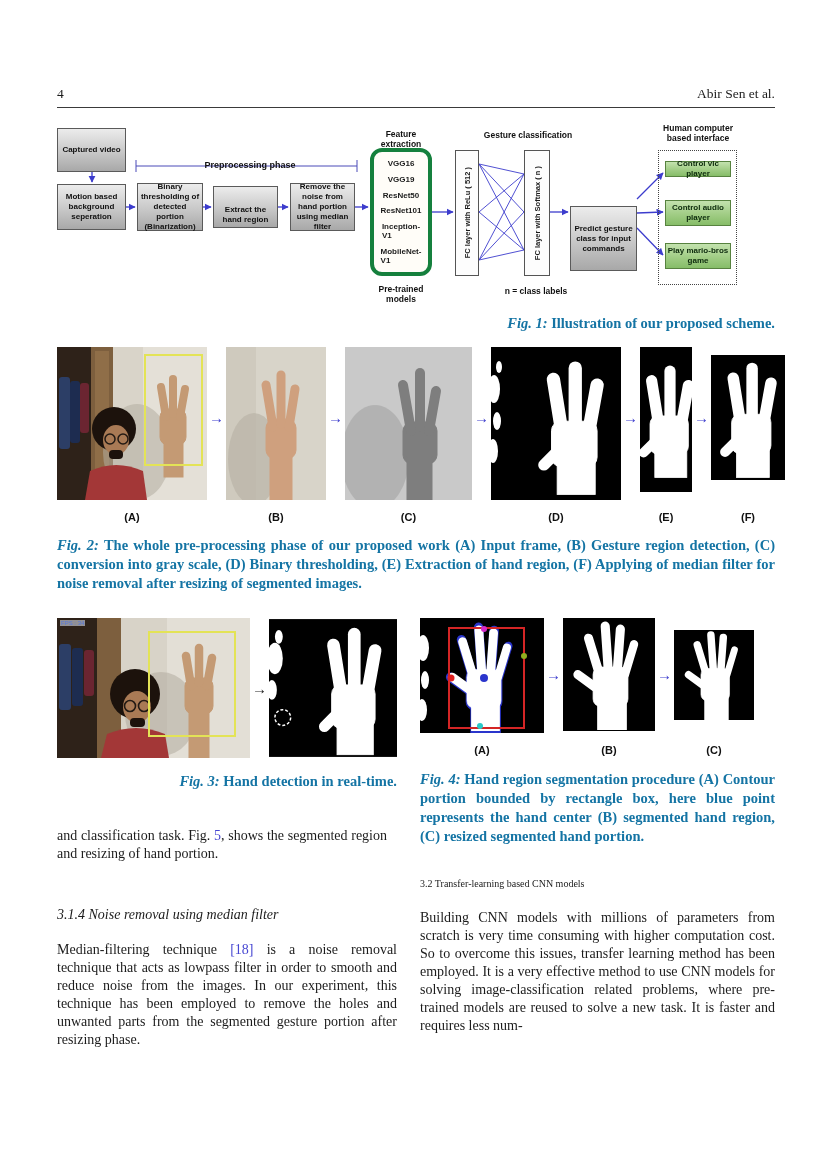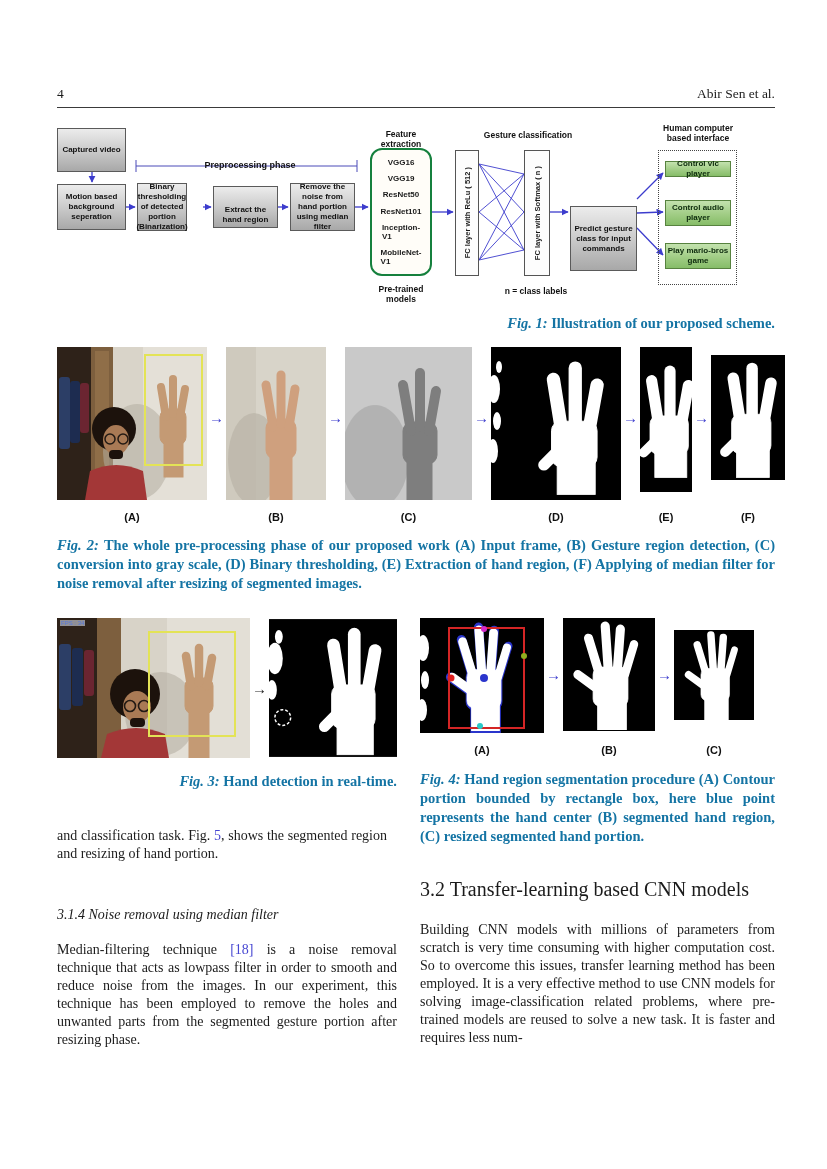--- a/index.html
+++ b/index.html
@@ -4,21 +4,21 @@
 <style>
   html,body{margin:0;padding:0;background:#ffffff;}
   .page{position:relative;width:827px;height:1169px;background:#fff;font-family:"Liberation Serif",serif;color:#1b1b1b;overflow:hidden;}
   
   .hdr{position:absolute;left:57px;top:86px;width:718px;display:flex;justify-content:space-between;font-size:13.5px;border-bottom:1px solid #3a3a3a;padding-bottom:5px;}
   
   .fig1{position:absolute;left:55px;top:116px;width:725px;height:196px;font-family:"Liberation Sans",sans-serif;}
   .fig1 svg.arrows{position:absolute;left:0;top:0;}
   .fbox{position:absolute;background:linear-gradient(180deg,#ececec 0%,#c8c8c8 55%,#a8a8a8 100%);border:1px solid #5a5a5a;display:flex;align-items:center;justify-content:center;text-align:center;font-weight:bold;font-size:8px;line-height:1.25;color:#111;padding:2px;box-sizing:border-box;}
   .flabel{position:absolute;font-weight:bold;font-size:8.5px;text-align:center;color:#111;line-height:1.2;}
-  .orangebox{position:absolute;background:#fffdf8;border:2px solid #15803d;border-radius:12px;display:flex;flex-direction:column;justify-content:space-around;align-items:center;font-weight:bold;font-size:8px;box-sizing:border-box;padding:4px 10px;}
+  .orangebox{position:absolute;background:#fffdf8;border:4px solid #15803d;border-radius:12px;display:flex;flex-direction:column;justify-content:space-around;align-items:center;font-weight:bold;font-size:8px;box-sizing:border-box;padding:4px 10px;}
   .fcbox{position:absolute;background:#fdfdfd;border:1.2px solid #555;box-sizing:border-box;display:flex;align-items:center;justify-content:center;}
   .fcbox span{writing-mode:vertical-rl;transform:rotate(180deg);font-weight:bold;font-size:7.5px;white-space:nowrap;}
   .hcibox{position:absolute;border:1.5px dotted #444;box-sizing:border-box;}
   .gbox{position:absolute;background:linear-gradient(180deg,#c3e2ae 0%,#9ecb82 60%,#86bd68 100%);border:1px solid #57823f;display:flex;align-items:center;justify-content:center;text-align:center;font-weight:bold;font-size:8px;line-height:1.25;color:#0c2a0c;box-sizing:border-box;}
   
   .cap{color:#1474a4;font-size:14.5px;line-height:19px;font-weight:bold;}
   .cap .caplab{font-style:italic;}
   .capcenter{text-align:right;}
   .capjust{text-align:justify;}
   
@@ -31,21 +31,21 @@
   .cols{position:absolute;left:57px;top:618px;width:718px;display:flex;}
   .lcol{width:340px;margin-right:23px;}
   .rcol{width:355px;}
   .fig3row{display:flex;align-items:flex-start;position:relative;}
   .fig3row .arw{margin-top:62px;}
   .fig4row{display:flex;align-items:flex-start;}
   .fig4row .arw{margin-top:48px;}
   .f4col{display:flex;flex-direction:column;align-items:center;justify-content:space-between;height:138px;}
   body .para{font-size:14px;line-height:18px;text-align:justify;color:#1b1b1b;}
   .h-italic{font-style:italic;font-size:14px;}
-  .h-plain{font-size:20px;}
+  .h-plain{font-size:10px;}
   .cite{color:#4646d2;}
   .fps{position:absolute;left:3px;top:2px;font-family:"Liberation Sans",sans-serif;font-size:6px;color:#5577dd;background:rgba(230,235,250,0.55);padding:0 1px;}
   svg.scene{display:block;}
 </style>
 </head>
 <body>
 
 <svg width="0" height="0" style="position:absolute" aria-hidden="true">
   <defs>
     <symbol id="hand3" viewBox="0 0 100 145">
@@ -115,21 +115,21 @@
       </g>
     </svg>
 
     <div class="fbox" style="left:2px;top:12px;width:69px;height:44px;">
         <span>Captured video</span>
       </div>
     <div class="flabel" style="left:124px;top:28px;width:142px;font-size:9px;margin-top:16px;">Preprocessing phase</div>
     <div class="fbox" style="left:2px;top:68px;width:69px;height:46px;">
         <span>Motion based background seperation</span>
       </div>
-    <div class="fbox" style="left:82px;top:67px;width:50px;height:48px;">
+    <div class="fbox" style="left:82px;top:67px;width:66px;height:48px;">
         <span>Binary thresholding of detected portion (Binarization)</span>
       </div>
     <div class="fbox" style="left:158px;top:70px;width:65px;height:42px;align-items:flex-end;">
         <span>Extract the hand region</span>
       </div>
     <div class="fbox" style="left:235px;top:67px;width:65px;height:48px;">
         <span>Remove the noise from hand portion using median filter</span>
       </div>
 
     <div class="flabel" style="left:313px;top:13px;width:66px;">Feature extraction</div>

